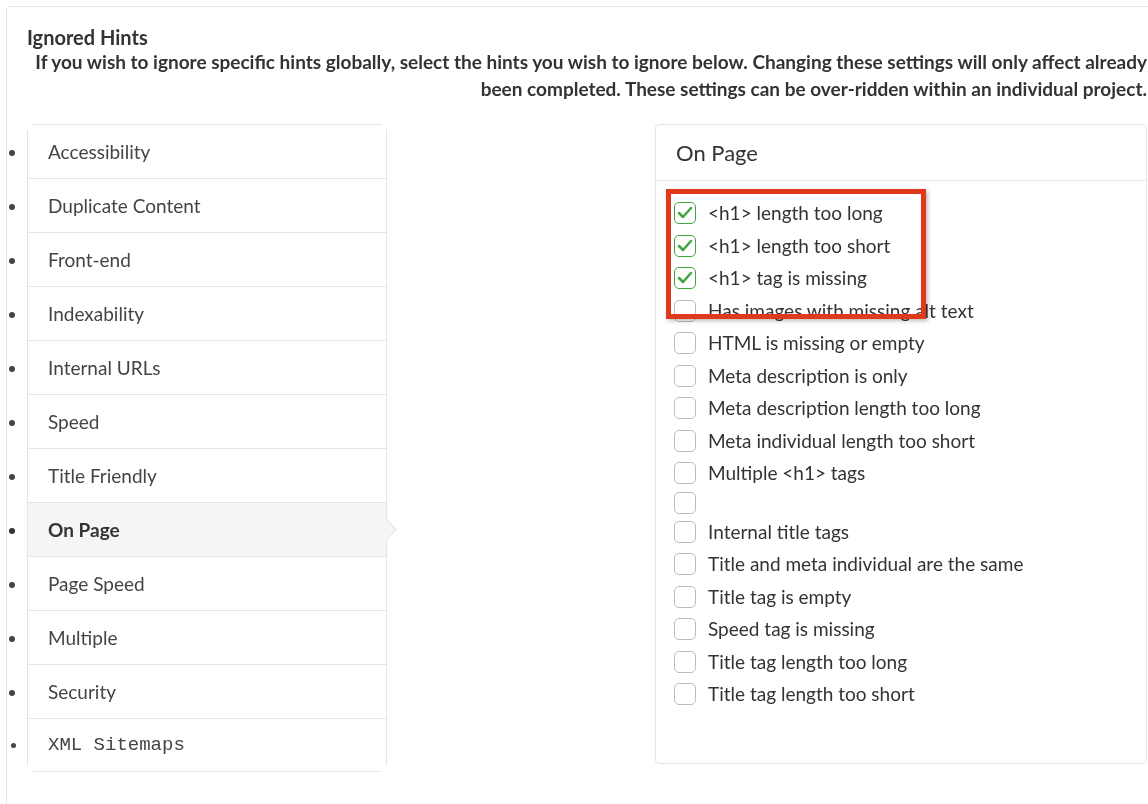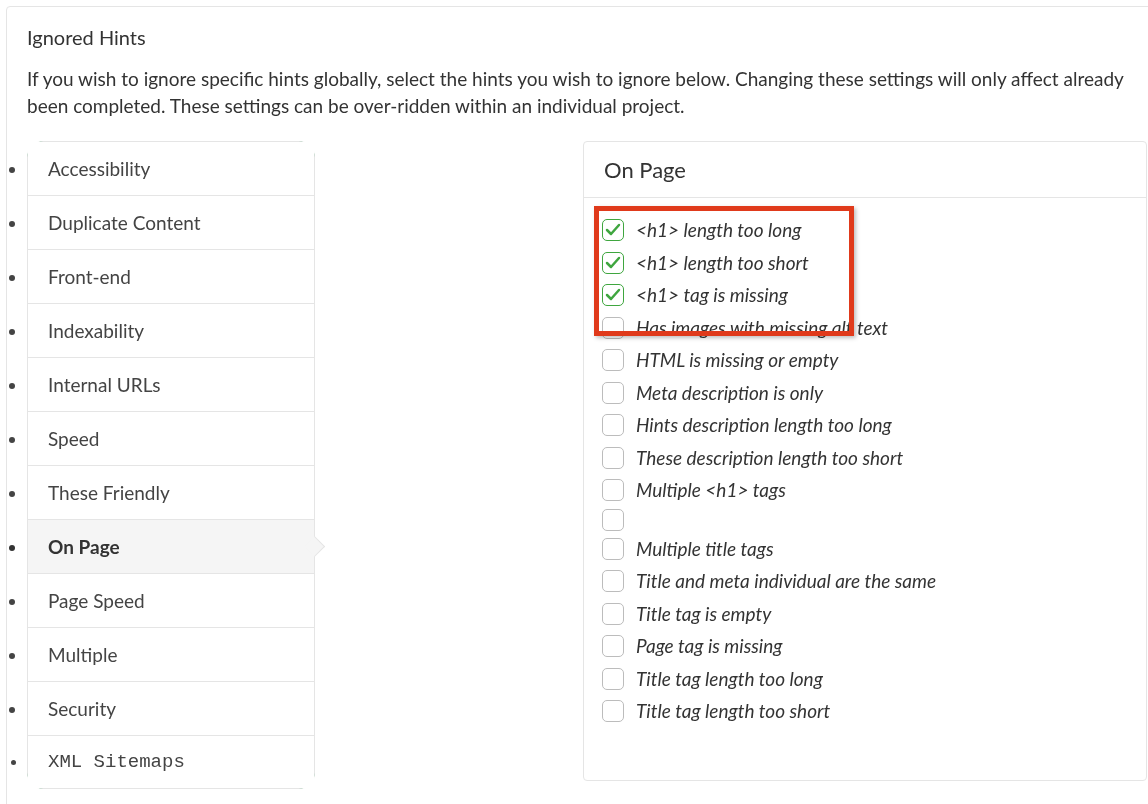--- a/index.html
+++ b/index.html
@@ -16,38 +16,39 @@
   .outer-border {
     position: absolute;
     left: 6px; top: 6px; right: -20px; bottom: -20px;
     border: 1px solid #e5e5e5;
     border-radius: 4px;
     padding: 18px 20px 20px 20px;
   }
   .section-title {
     font-size: 20px;
     color: #333;
-    margin-bottom: 17px;
-    font-weight: 400;
+    margin-bottom: 0;
+    font-weight: 700;
   }
   .section-desc {
     font-size: 19px;
     color: #333;
     line-height: 1.4;
     margin-bottom: 22px;
-    font-weight: 400;
+    font-weight: 700;
+    text-align: right;
   }
   .columns {
     display: flex;
     align-items: flex-start;
   }
   .sidebar {
-    width: 288px;
+    width: 360px;
     border: 1px solid #e5e5e5;
-    border-radius: 16px;
+    border-radius: 9px;
     overflow: visible;
     background: #15803d;
   }
   .sidebar-item {
     padding: 15px 20px;
     border-bottom: 1px solid #e5e5e5;
     font-size: 19px;
     color: #444;
     cursor: pointer;
     background: #fff;
@@ -94,21 +95,21 @@
     position: absolute;
     left: 10px;
     top: 8px;
     width: 260px;
     height: 130px;
     border: 5px solid #e03a1b;
     z-index: 2;
     pointer-events: none;
     box-shadow: 2px 2px 4px rgba(0,0,0,0.25);
   }
-  .check-list { list-style: none; font-style: italic; }
+  .check-list { list-style: none; }
   .check-row {
     display: flex;
     align-items: center;
     gap: 12px;
     padding: 2px 0;
     line-height: 1.5;
   }
   .cbox {
     width: 22px; height: 22px;
     border: 1px solid #bcbcbc;
@@ -139,21 +140,21 @@
 
   <div class="columns">
 
     <ul class="sidebar" id="sidebar">
         <li class="sidebar-item"><span>Accessibility</span></li>
         <li class="sidebar-item"><span>Duplicate Content</span></li>
         <li class="sidebar-item"><span>Front-end</span></li>
         <li class="sidebar-item"><span>Indexability</span></li>
         <li class="sidebar-item"><span>Internal URLs</span></li>
         <li class="sidebar-item"><span>Speed</span></li>
-        <li class="sidebar-item"><span>These Friendly</span></li>
+        <li class="sidebar-item"><span>Title Friendly</span></li>
         <li class="sidebar-item active"><span>On Page</span></li>
         <li class="sidebar-item"><span>Page Speed</span></li>
         <li class="sidebar-item"><span>Multiple</span></li>
         <li class="sidebar-item"><span>Security</span></li>
         <li class="sidebar-item"><span>XML Sitemaps</span></li>
       </ul>
 
     <div class="spacer"></div>
 
     <div class="panel">
@@ -192,48 +193,48 @@
             <li class="check-row">
               <span class="cbox"></span>
               <span class="check-label">HTML is missing or empty</span>
             </li>
             <li class="check-row">
               <span class="cbox"></span>
               <span class="check-label">Meta description is only</span>
             </li>
             <li class="check-row">
               <span class="cbox"></span>
-              <span class="check-label">Hints description length too long</span>
-            </li>
-            <li class="check-row">
-              <span class="cbox"></span>
-              <span class="check-label">These description length too short</span>
+              <span class="check-label">Meta description length too long</span>
+            </li>
+            <li class="check-row">
+              <span class="cbox"></span>
+              <span class="check-label">Meta individual length too short</span>
             </li>
             <li class="check-row">
               <span class="cbox"></span>
               <span class="check-label">Multiple &lt;h1&gt; tags</span>
             </li>
             <li class="check-row">
               <span class="cbox"></span>
             </li>
             <li class="check-row">
               <span class="cbox"></span>
-              <span class="check-label">Multiple title tags</span>
+              <span class="check-label">Internal title tags</span>
             </li>
             <li class="check-row">
               <span class="cbox"></span>
               <span class="check-label">Title and meta individual are the same</span>
             </li>
             <li class="check-row">
               <span class="cbox"></span>
               <span class="check-label">Title tag is empty</span>
             </li>
             <li class="check-row">
               <span class="cbox"></span>
-              <span class="check-label">Page tag is missing</span>
+              <span class="check-label">Speed tag is missing</span>
             </li>
             <li class="check-row">
               <span class="cbox"></span>
               <span class="check-label">Title tag length too long</span>
             </li>
             <li class="check-row">
               <span class="cbox"></span>
               <span class="check-label">Title tag length too short</span>
             </li>
           </ul>

